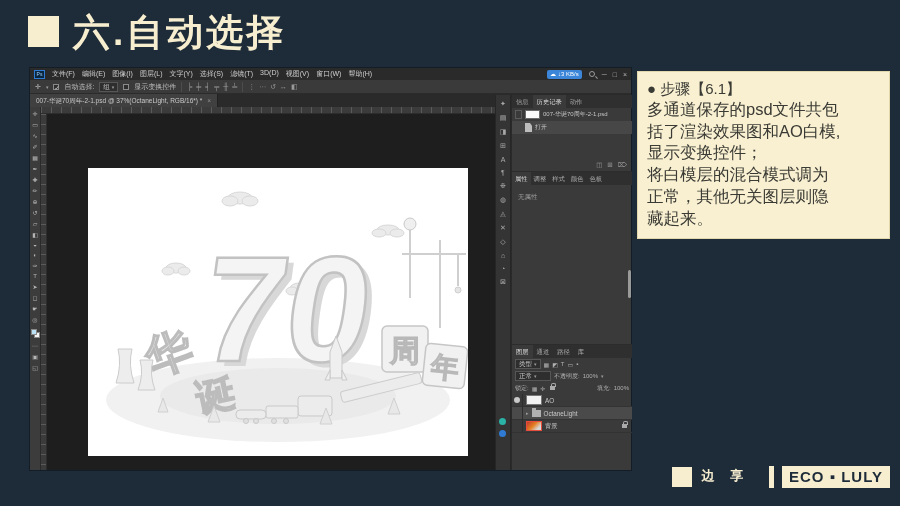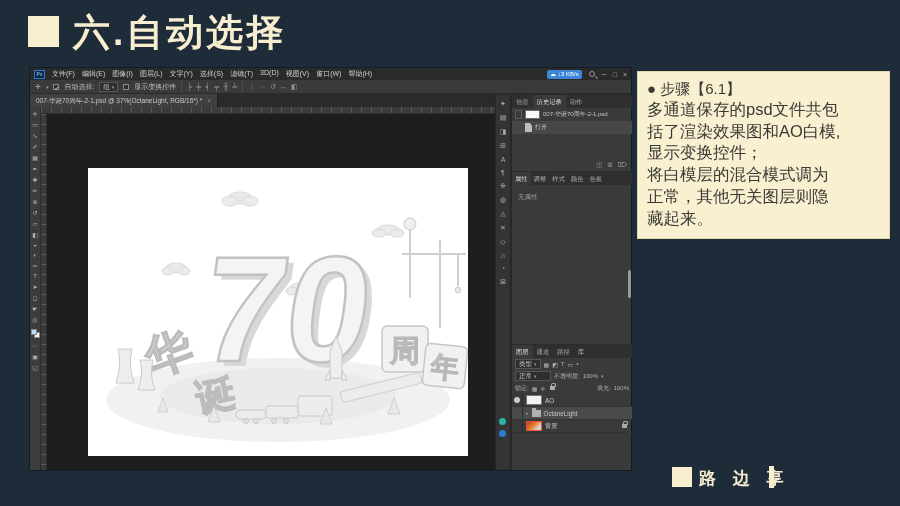--- a/index.html
+++ b/index.html
@@ -16,21 +16,21 @@
 
   .note-box {
     left:637px; top:71px; width:253px; padding:7px 9px 9px 9px;
     background:#f9f0d2; border:1px solid #e3d7ae; color:#3b3b35;
     font-size:16.5px; line-height:1.32;
   }
   .note-heading { font-size:15px; }
   .note-body { white-space:pre-line; }
 
   .footer-square { left:672px; top:467px; width:20px; height:20px; background:#f7eed0; }
-  .footer-brand  { left:699px; top:467px; font-size:17px; font-weight:bold; color:#f7eed0; letter-spacing:6px; }
+  .footer-brand  { left:673px; top:467px; font-size:13px; font-weight:bold; color:#f7eed0; letter-spacing:6px; }
   .footer-div    { left:769px; top:466px; width:5px; height:22px; background:#f7eed0; }
   .footer-badge  {
     left:782px; top:466px; height:22px; padding:0 7px; background:#f7eed0;
     color:#1e2c39; font-size:15px; font-weight:bold; letter-spacing:1px; line-height:22px;
   }
 
   
   #ps { left:30px; top:68px; width:601px; height:402px; background:#333; box-shadow:0 0 0 1px #141d26; font-family:"Liberation Sans",sans-serif; }
 
   .ps-menubar { left:0; top:0; width:601px; height:12px; background:#2a2a2a; display:flex; align-items:center; gap:7px; padding:0 4px; font-size:7px; color:#cfcfcf; }
@@ -117,20 +117,21 @@
 括了渲染效果图和AO白模,
 显示变换控件；
 将白模层的混合模式调为
 正常，其他无关图层则隐
 藏起来。</div>
   </div>
 
   <div class="abs footer-square"></div>
   <div class="abs footer-brand">路 边 享</div>
   <div class="abs footer-div"></div>
+  <div class="abs footer-badge">ECO ▪ LULY</div>
 
   <div id="ps" class="abs">
 
     <div class="abs ps-menubar">
       <div class="ps-logo">Ps</div>
       <div style="display:flex;gap:7px">
           <span class="menu-item">文件(F)</span>
           <span class="menu-item">编辑(E)</span>
           <span class="menu-item">图像(I)</span>
           <span class="menu-item">图层(L)</span>

